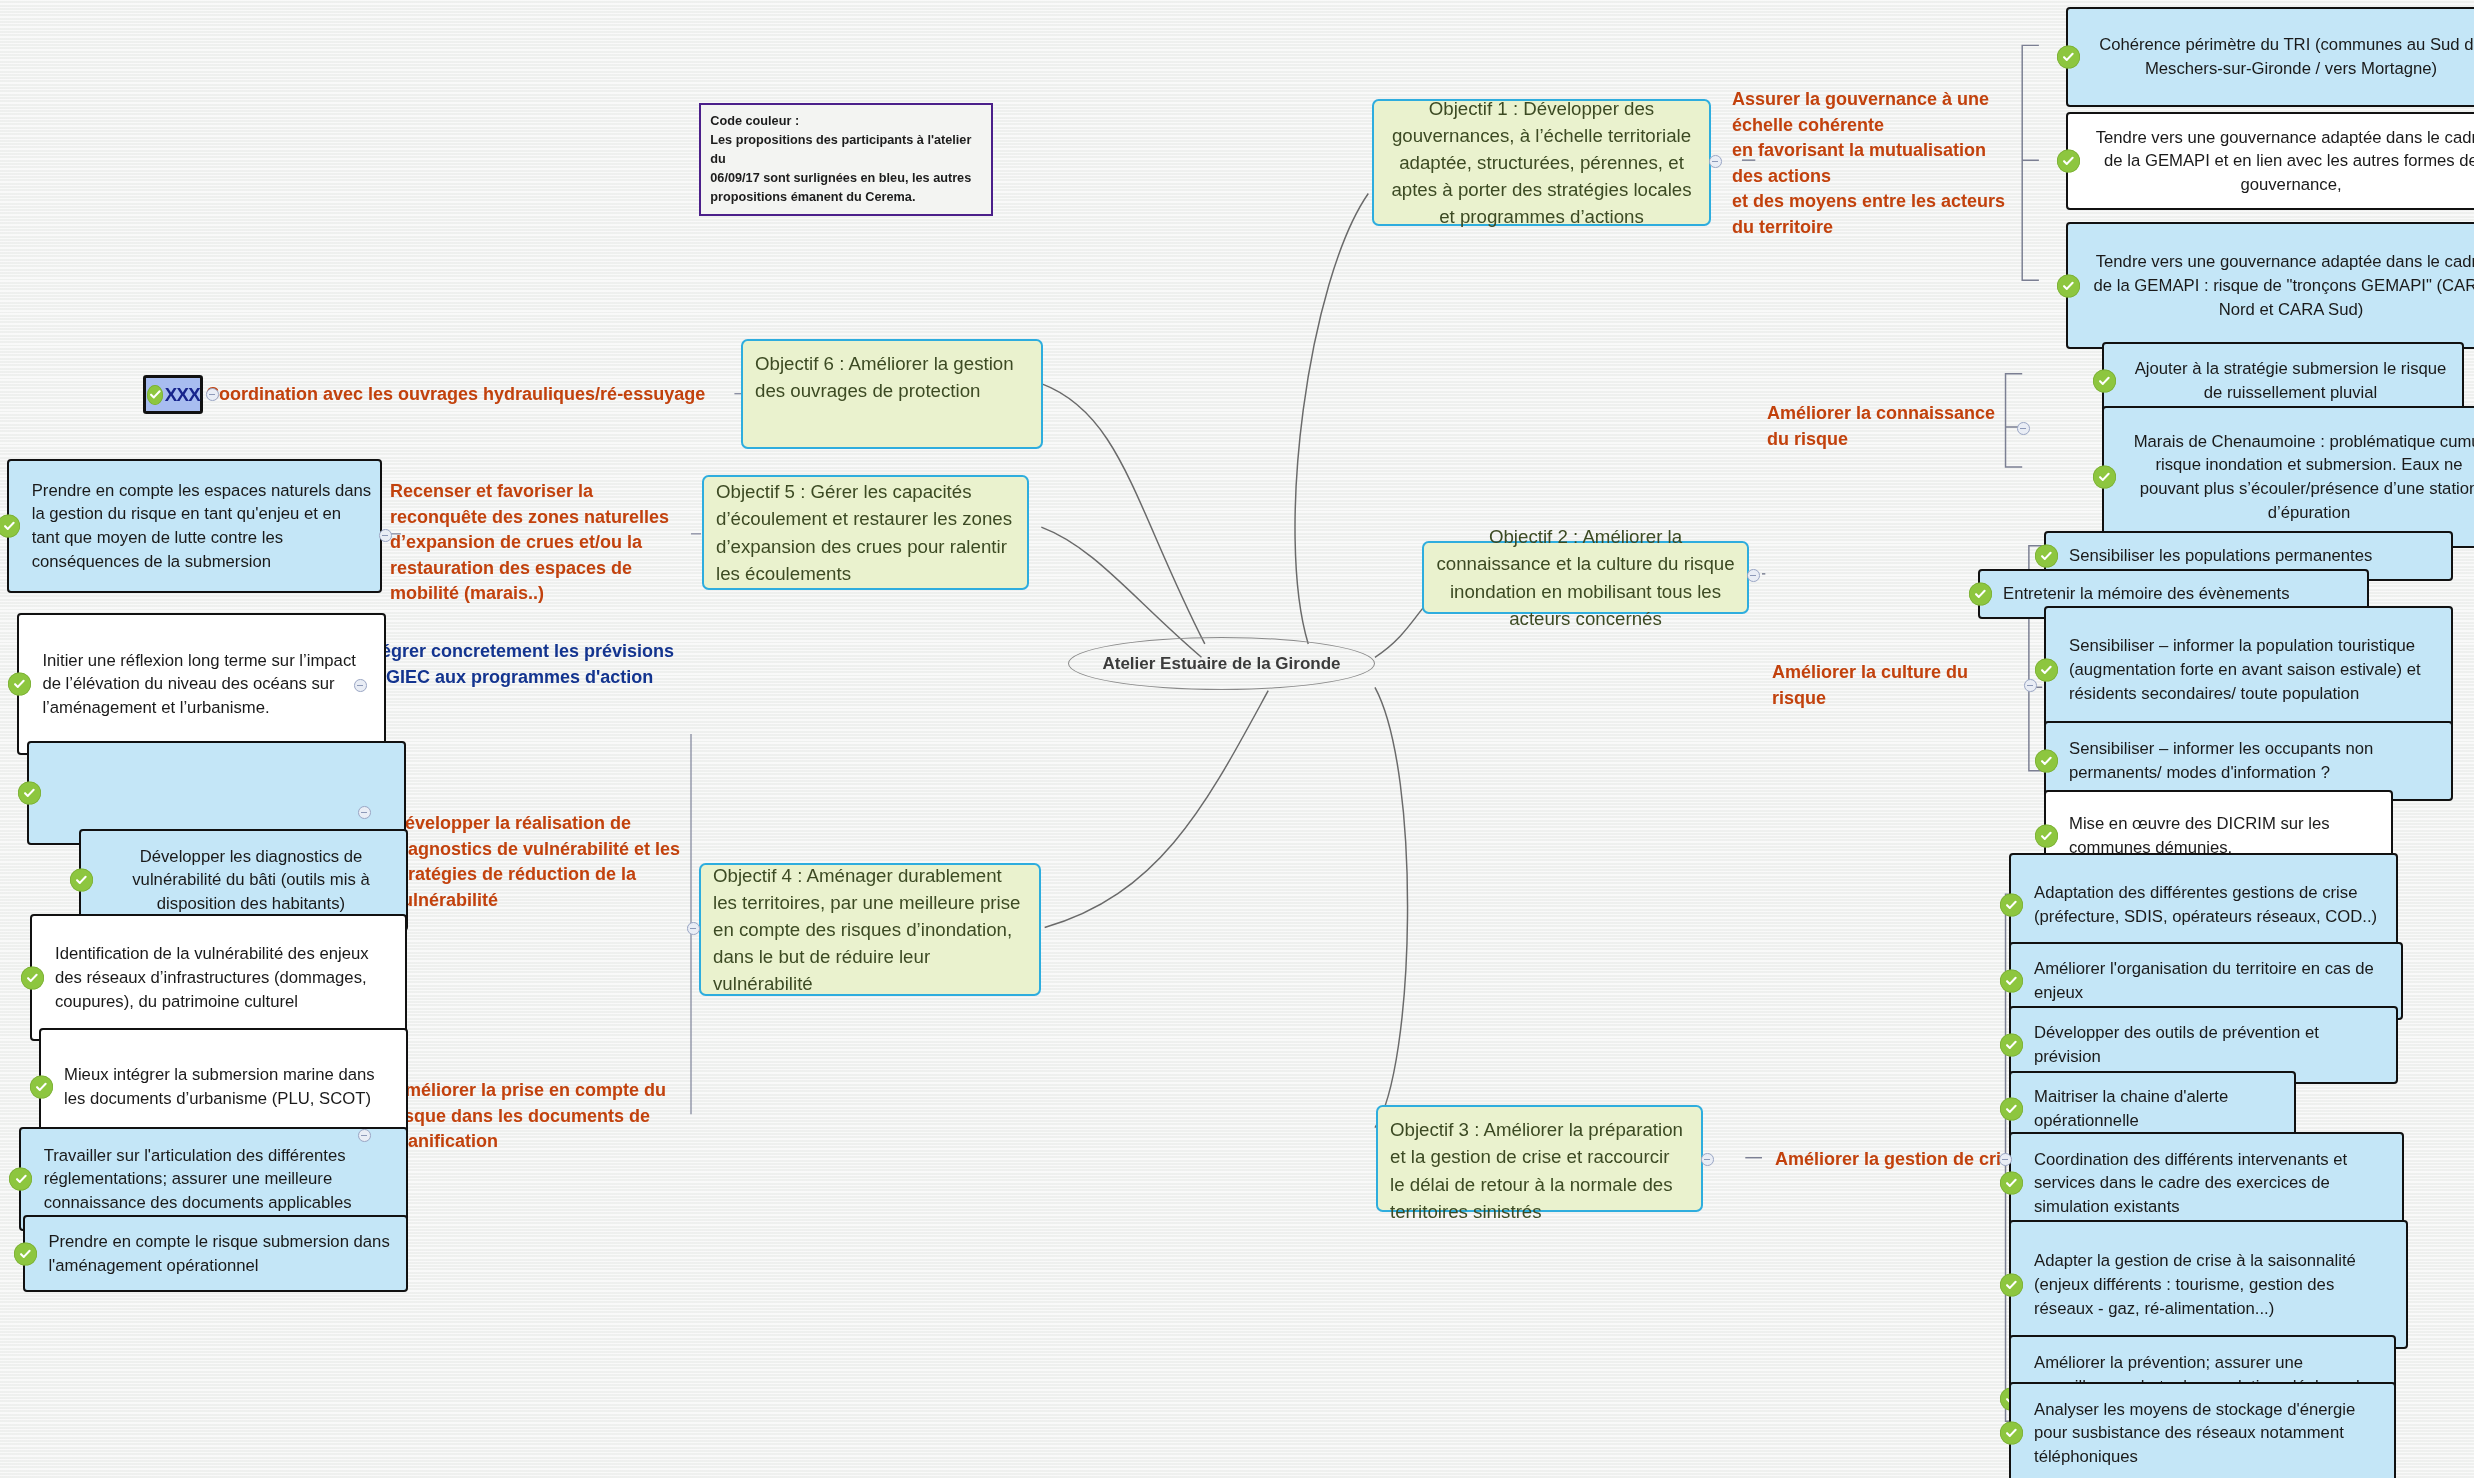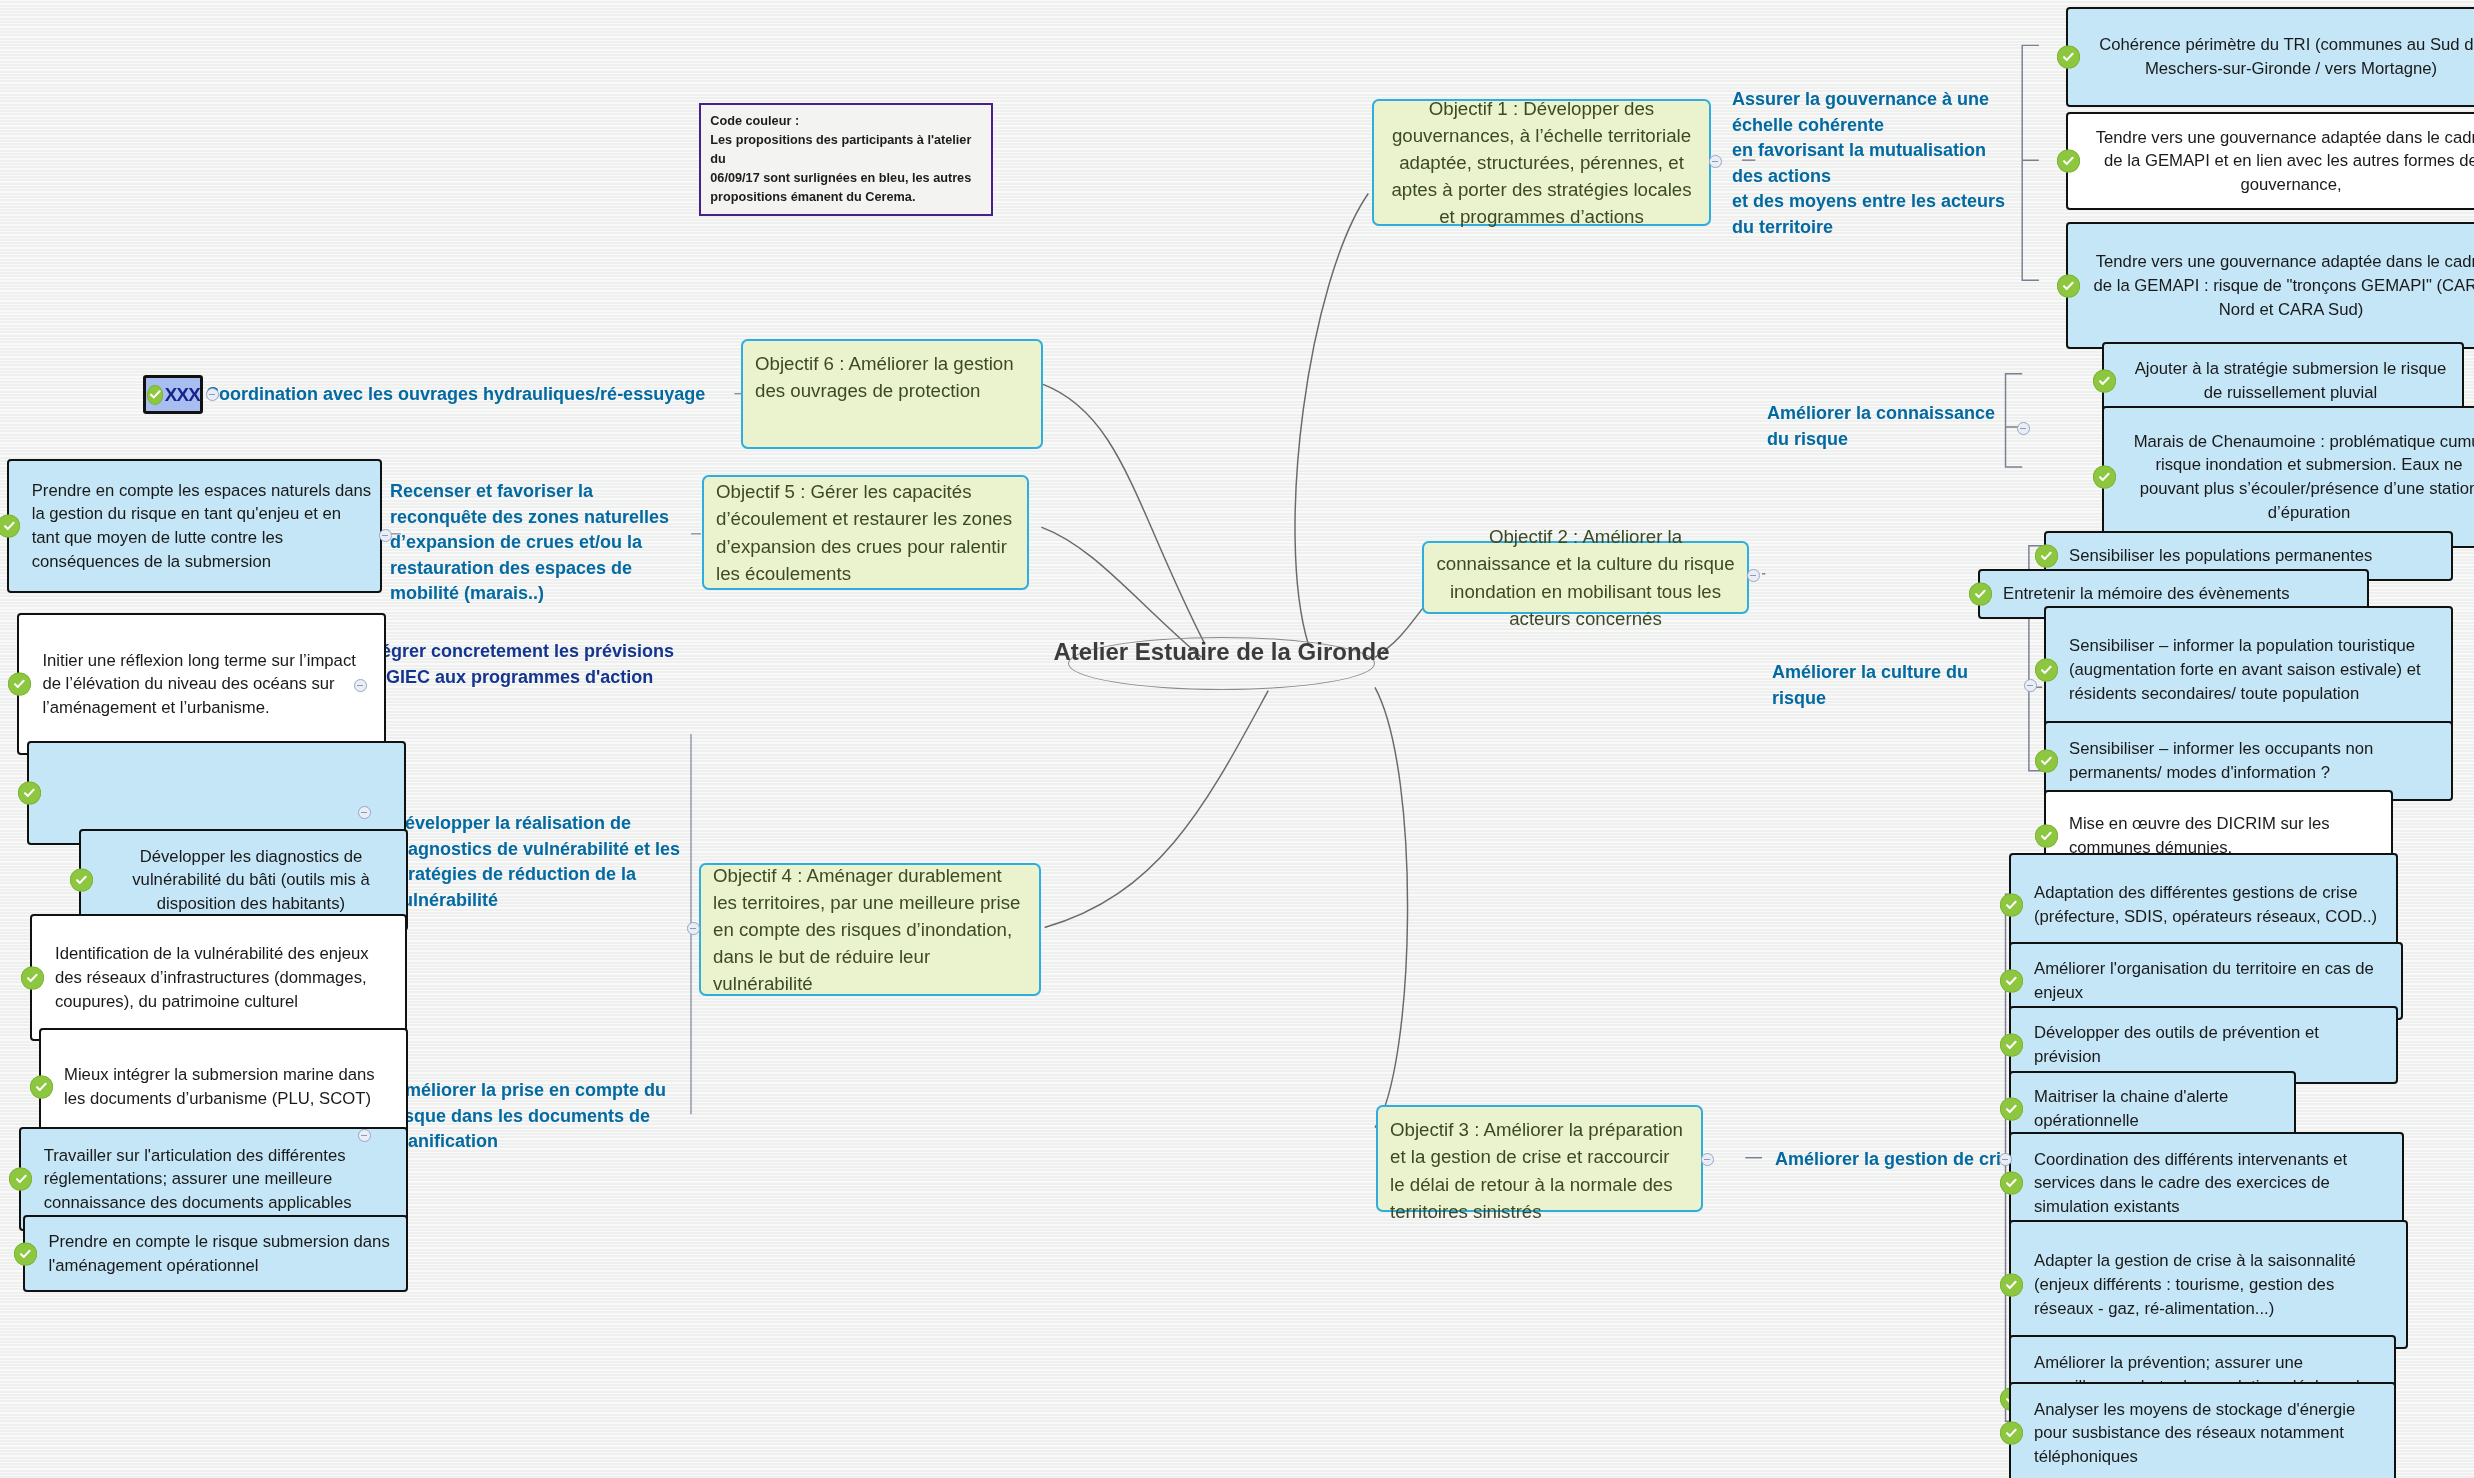--- a/index.html
+++ b/index.html
@@ -24,43 +24,43 @@
   }
   svg#wires{position:absolute;left:0;top:0;width:2475px;height:1478px;overflow:visible;}
 
   .node{position:absolute;box-sizing:border-box;}
 
   
   .root{
     border:1.3px solid #8a8a8a;
     border-radius:50%;
     background:transparent;
-    display:flex;align-items:flex-start;justify-content:center;
-    font-weight:bold;font-size:24px;color:#3b3b3b;
+    display:flex;align-items:center;justify-content:center;
+    font-weight:bold;font-size:17px;color:#3b3b3b;
     white-space:nowrap;
   }
 
   
   .obj{
     background:#eaf2ce;
     border:2px solid #2eadde;
     border-radius:6.7px;
     color:#3c4a23;
     font-size:18.7px;
     line-height:1.45;
     padding:9.3px 12px;
     text-align:center;
     display:flex;align-items:center;justify-content:center;
   }
   .obj.left-al{text-align:left;justify-content:flex-start;align-items:flex-start;}
 
   
   .theme{
     font-weight:bold;font-size:18px;line-height:1.42;
-    color:#0369a1;
+    color:#c2410c;
     white-space:pre-line;
     display:flex;align-items:center;
   }
   .theme.blue{color:#13348f;}
 
   
   .leaf{
     border:2.7px solid #111;
     border-radius:4px;
     background:#ffffff;

